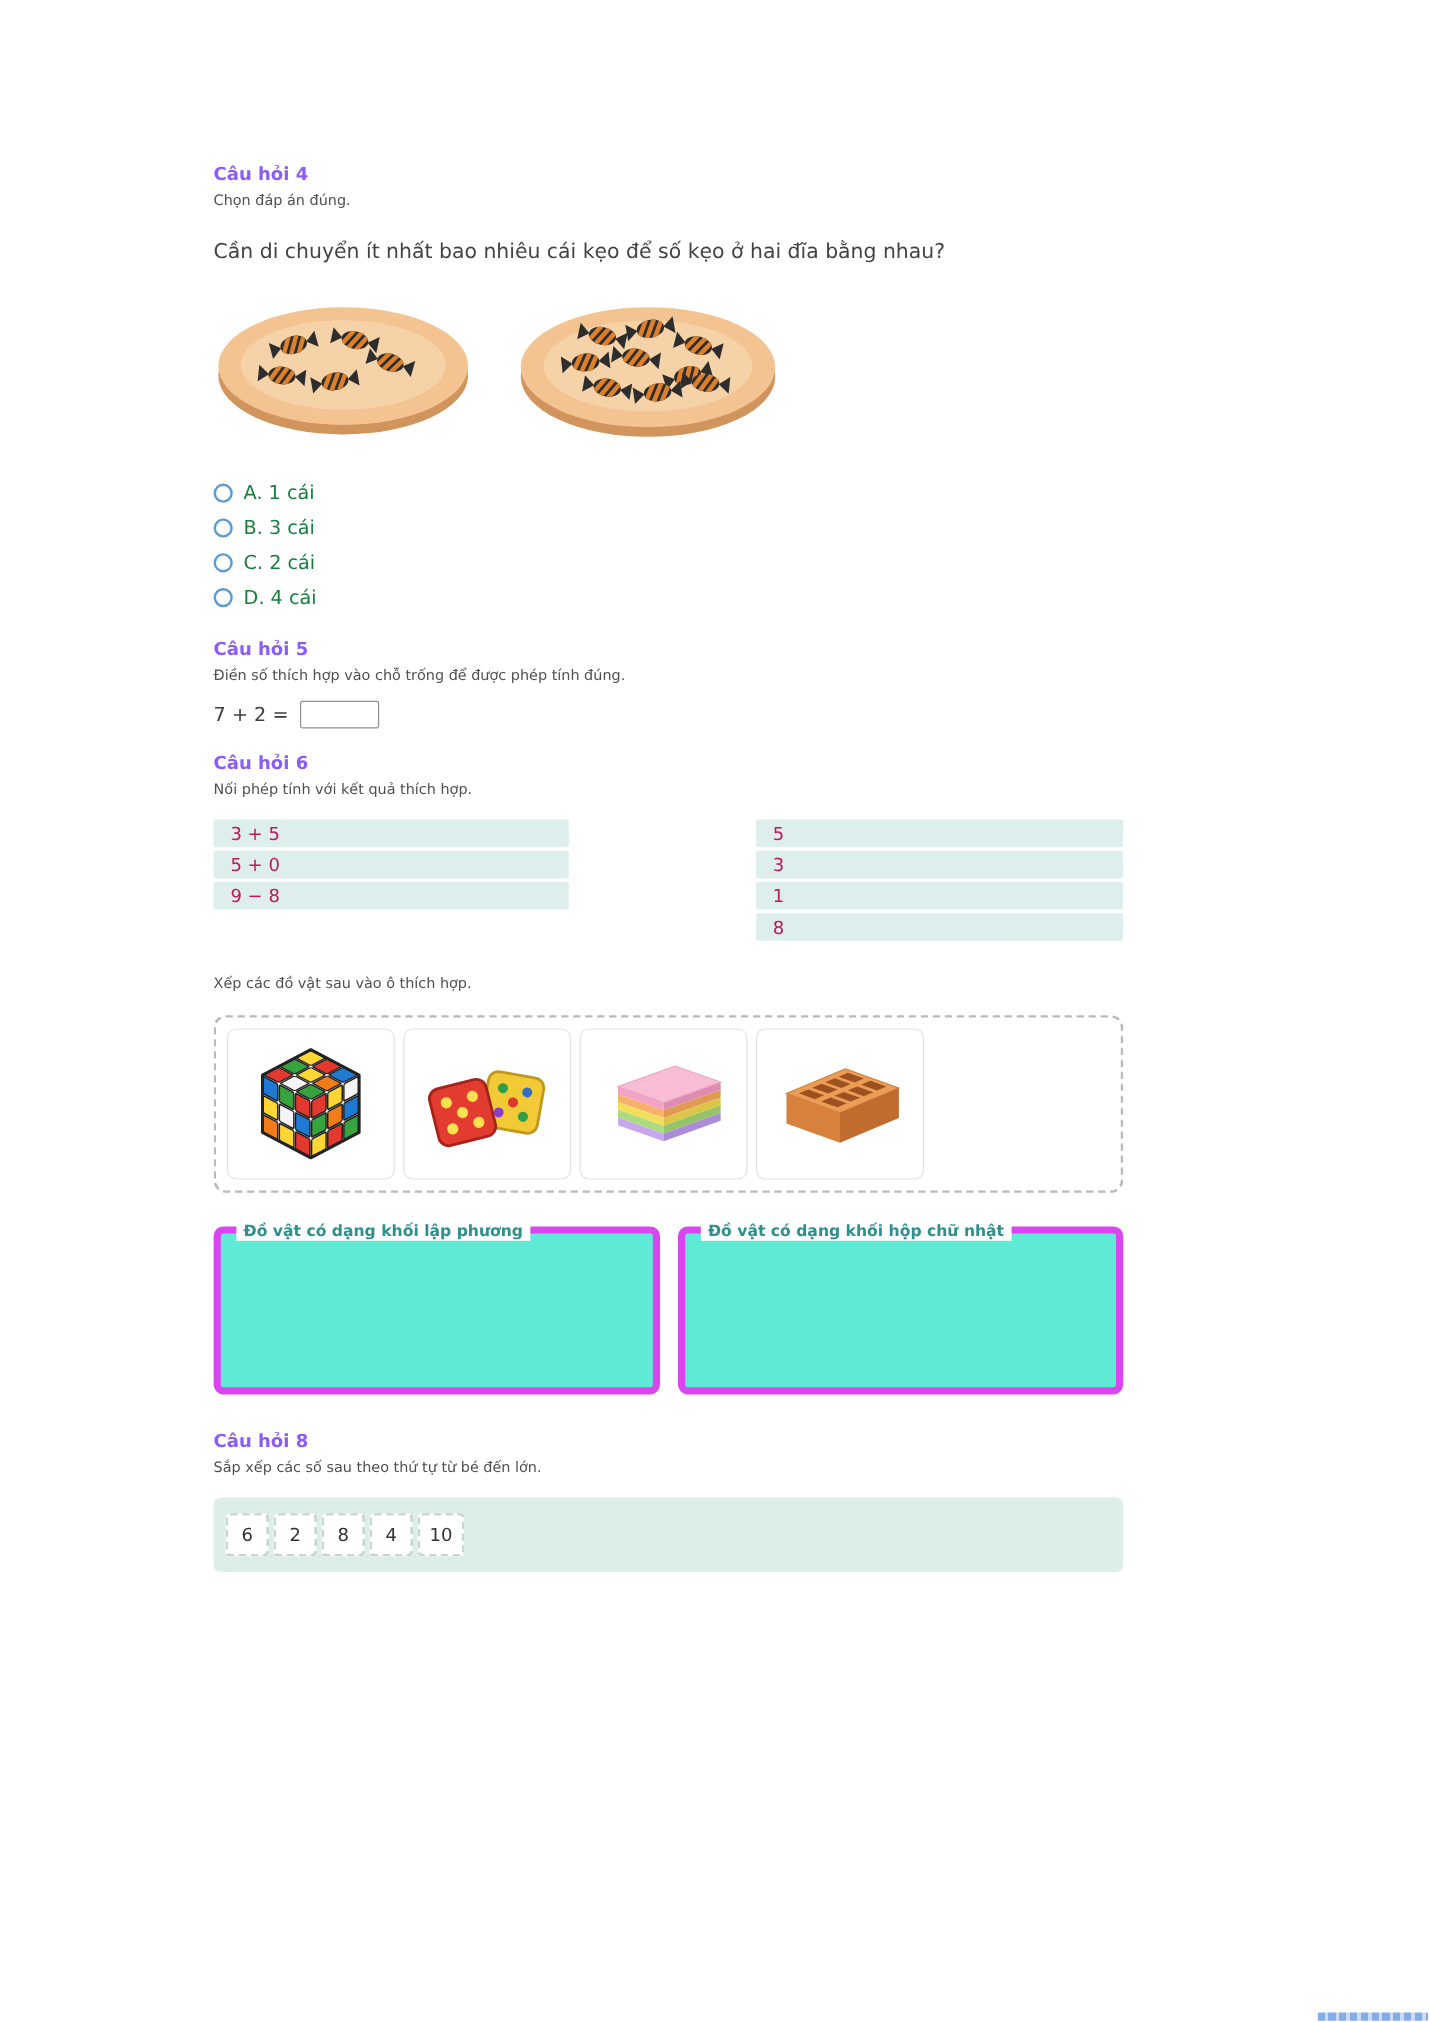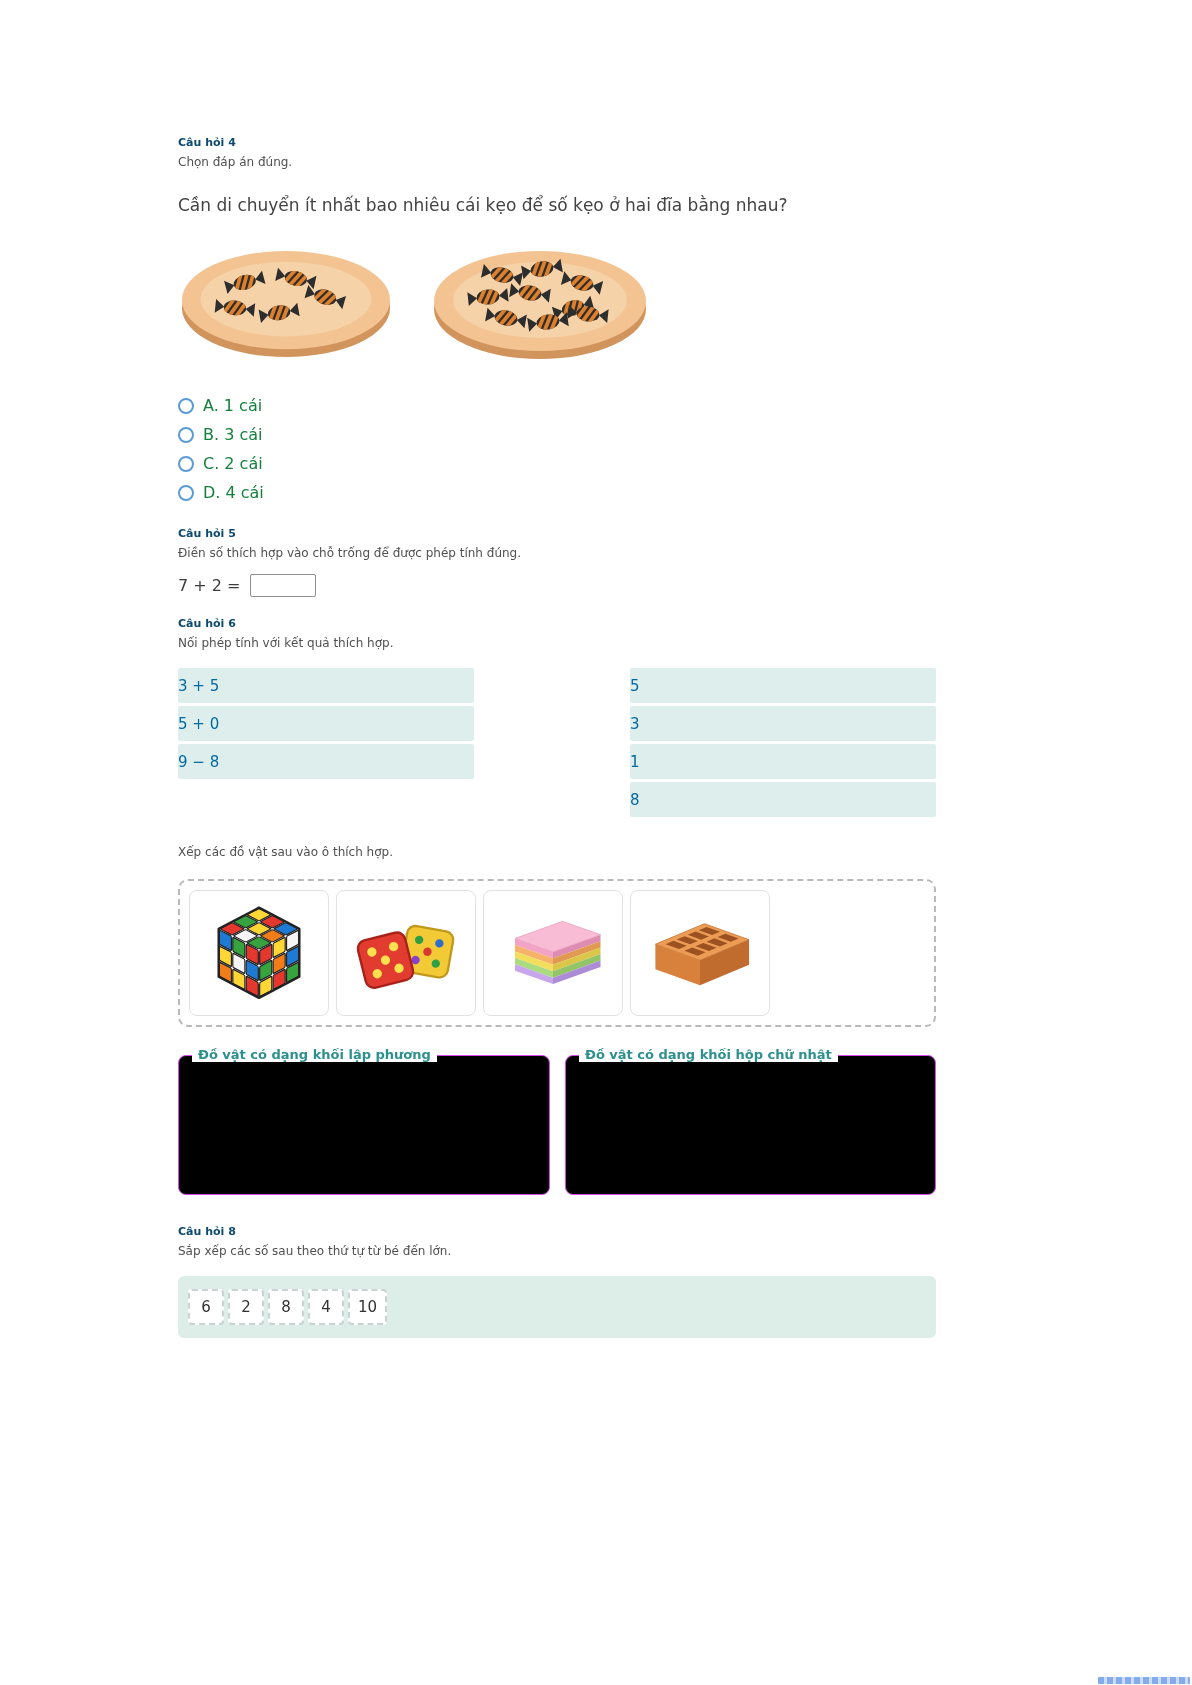--- a/index.html
+++ b/index.html
@@ -8,41 +8,41 @@
     --panel-bg:#ddeee9;
     --radio:#5b9bd5;
   }
   *{box-sizing:border-box;margin:0;padding:0}
   html,body{background:#fff}
   body{
     width:1192px;height:1685px;position:relative;overflow:hidden;
     font-family:"DejaVu Sans","Liberation Sans",sans-serif;color:#4a4a4a;
   }
   .content{position:absolute;left:178px;top:136px;width:758px}
-  .q-title{font-size:11px;font-weight:700;color:#0c4a6e}
+  .q-title{font-size:15px;font-weight:700;color:#8b5cf6}
   .q-sub{font-size:12px;color:#505050;margin-top:6px}
   .question-text{font-size:17px;color:#434343;margin-top:26px}
   .plates{display:flex;gap:36px;margin:26px 0 22px;align-items:flex-start}
   .plate svg{display:block}
   .options{margin-top:8px}
   .option-row{display:flex;align-items:center;gap:9px;height:29px;cursor:pointer}
   .radio{width:16px;height:16px;border:2px solid var(--radio);border-radius:50%;background:#fff;flex:0 0 auto}
   .option-label{font-size:16px;color:#15803d}
   .sec{margin-top:20px}
   .eq-row{display:flex;align-items:center;gap:10px;margin-top:14px;font-size:16px;color:#3d3d3d}
   .eq-input{width:66px;height:23px;border:1px solid #8f8f8f;border-radius:2px;font:14px "DejaVu Sans",sans-serif;padding:0 6px;background:#fff}
   .match-area{display:flex;justify-content:space-between;margin-top:18px}
   .match-col{display:flex;flex-direction:column;gap:3px}
   .match-col.left{width:296px}
   .match-col.right{width:306px}
-  .match-box{background:var(--box-bg);height:35px;display:flex;align-items:center;font-size:15px;color:#0369a1;border-radius:2px;cursor:pointer}
+  .match-box{background:var(--box-bg);height:23px;display:flex;align-items:center;padding-left:14px;font-size:15px;color:#be185d;border-radius:2px;cursor:pointer}
   .tray{margin-top:20px;border:2px dashed #b9b9b9;border-radius:10px;padding:9px;display:flex;gap:7px}
   .item-card{width:140px;height:126px;background:#fff;border:1px solid #e2e2e2;border-radius:8px;display:flex;align-items:center;justify-content:center;cursor:grab}
   .zones{display:flex;gap:15px;margin-top:28px}
-  .zone{position:relative;border:1px solid #d946ef;border-radius:8px;height:140px;background:#000000}
+  .zone{position:relative;border:6px solid #d946ef;border-radius:8px;height:140px;background:#5eead4}
   .zone.z0{width:372px}
   .zone.z1{width:371px}
   .zone-label{position:absolute;top:-9px;left:13px;background:#fff;padding:0 6px;font-size:13px;font-weight:600;color:var(--accent);white-space:nowrap}
   .numbers-panel{margin-top:18px;background:var(--panel-bg);border-radius:6px;padding:13px 10px;display:flex;gap:4px}
   .num-tile{min-width:36px;height:36px;background:#fff;border:2px dashed #c9d3d3;border-radius:4px;display:flex;align-items:center;justify-content:center;font-size:15px;color:#333;padding:0 8px;cursor:grab}
   .watermark{position:absolute;right:2px;bottom:1px;width:92px;height:7px;opacity:.85;border-radius:1px;
     background:repeating-linear-gradient(90deg,#6f9de6 0 6px,#c3d4f2 6px 9px)}
 </style>
 </head>
 <body>

